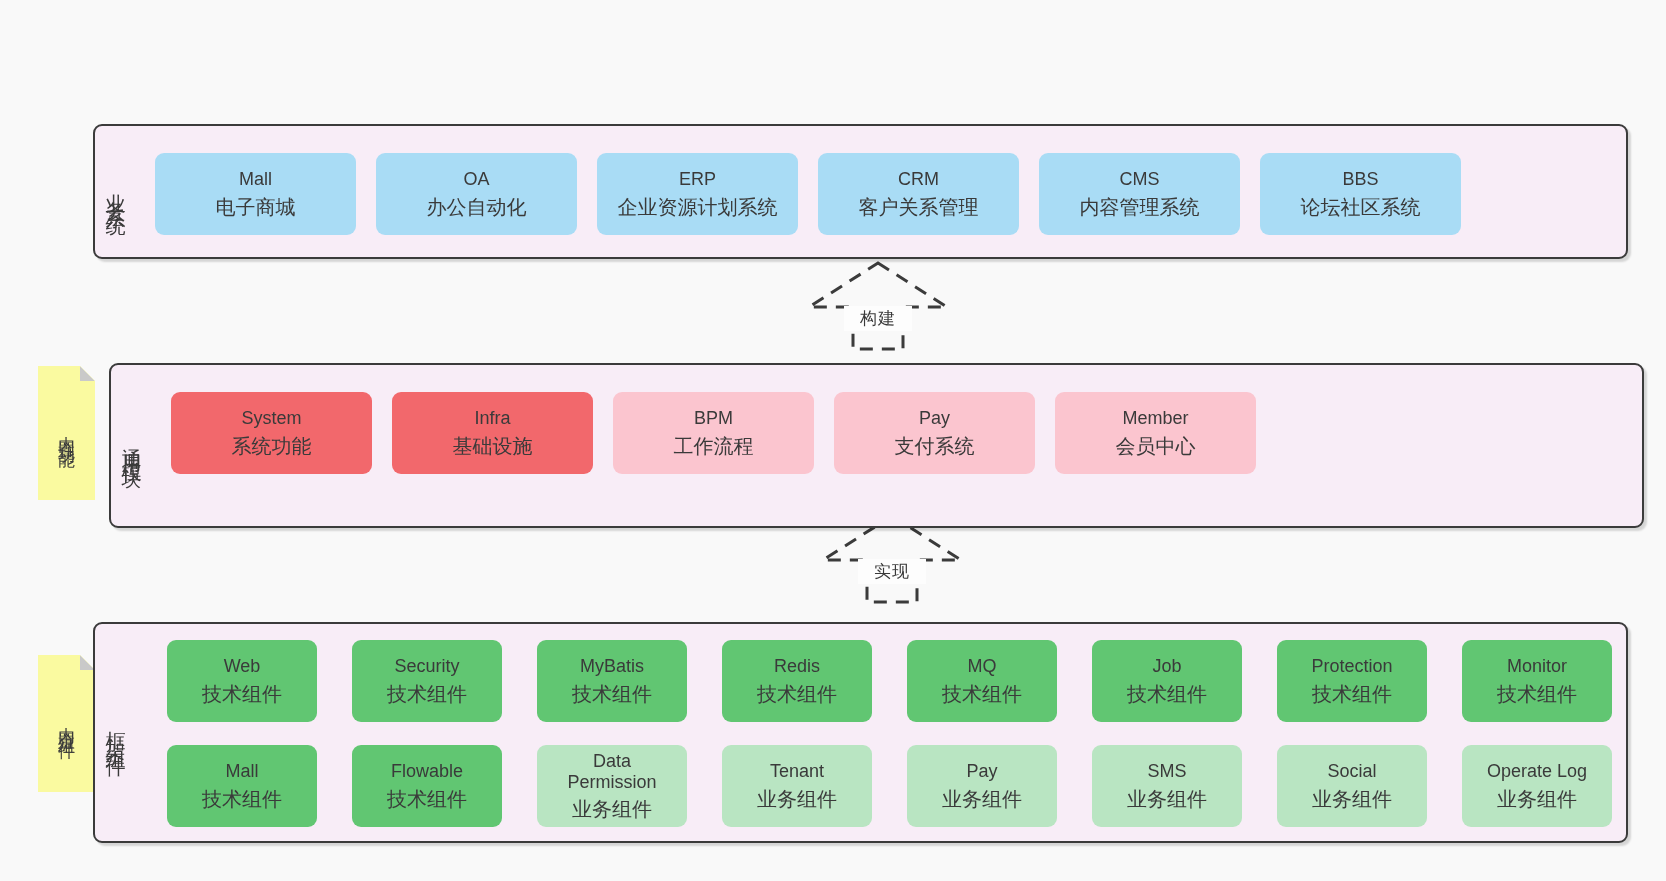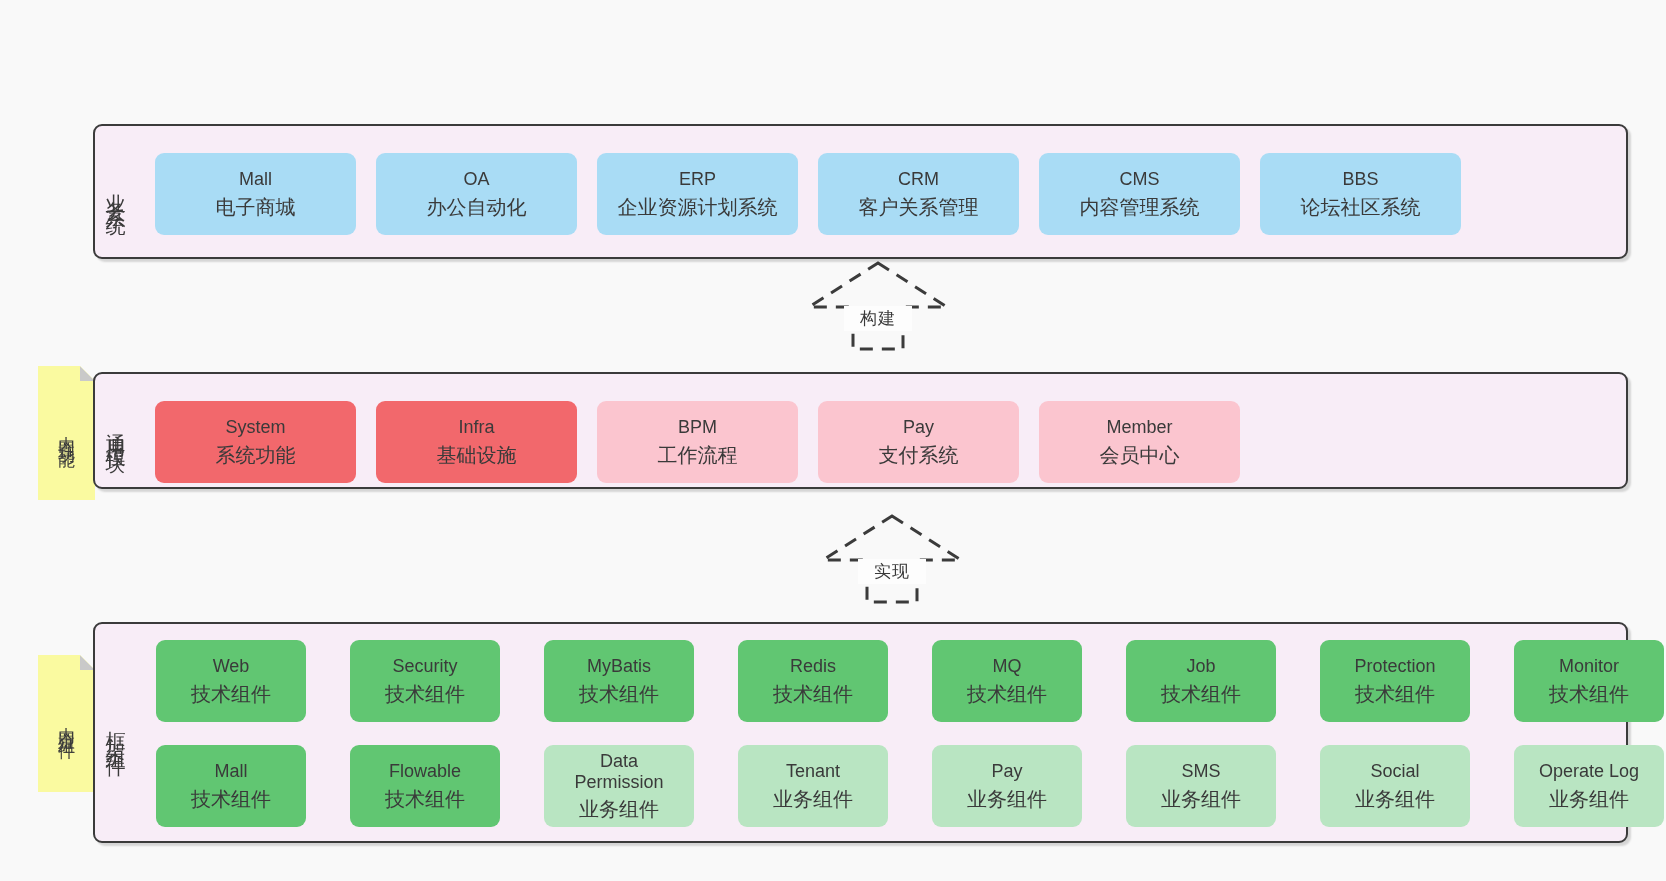--- a/index.html
+++ b/index.html
@@ -13,32 +13,32 @@
   
   .panel{
     position:absolute;left:93px;width:1535px;box-sizing:border-box;
     background:var(--panel,#f8edf7);
     border:2px solid var(--line,#3b3b3b);
     border-radius:9px;
     box-shadow:3px 3px 2px rgba(0,0,0,0.14);
     z-index:2;
   }
   #panel-business{top:124px;height:135px;}
-  #panel-modules{top:372px;height:117px;}
+  #panel-modules{top:363px;height:165px;margin-left:16px;}
   #panel-framework{top:622px;height:221px;}
   .panel-label{
     position:absolute;left:11px;top:50%;transform:translateY(-50%);
     writing-mode:vertical-rl;text-orientation:upright;
     font-size:20px;letter-spacing:7px;line-height:1;
     color:var(--text,#3a3a3a);white-space:nowrap;
   }
   #panel-framework .panel-label{letter-spacing:9px;}
   
   .box-row{position:absolute;left:60px;top:27px;display:flex;gap:20px;}
-  .fw-row{position:absolute;left:61px;display:flex;gap:44px;}
+  .fw-row{position:absolute;left:72px;display:flex;gap:35px;}
   #fw-row-top{top:16px;}
   #fw-row-bottom{top:121px;}
   .box{
     width:201px;height:82px;border-radius:9px;box-sizing:border-box;
     display:flex;flex-direction:column;justify-content:center;align-items:center;
     padding:2px 14px;text-align:center;
   }
   .fw-row .box{width:150px;padding:2px 12px;}
   .box-name{font-size:18px;line-height:1.18;}
   .box-sub{font-size:20px;line-height:1.15;margin-top:5px;}

